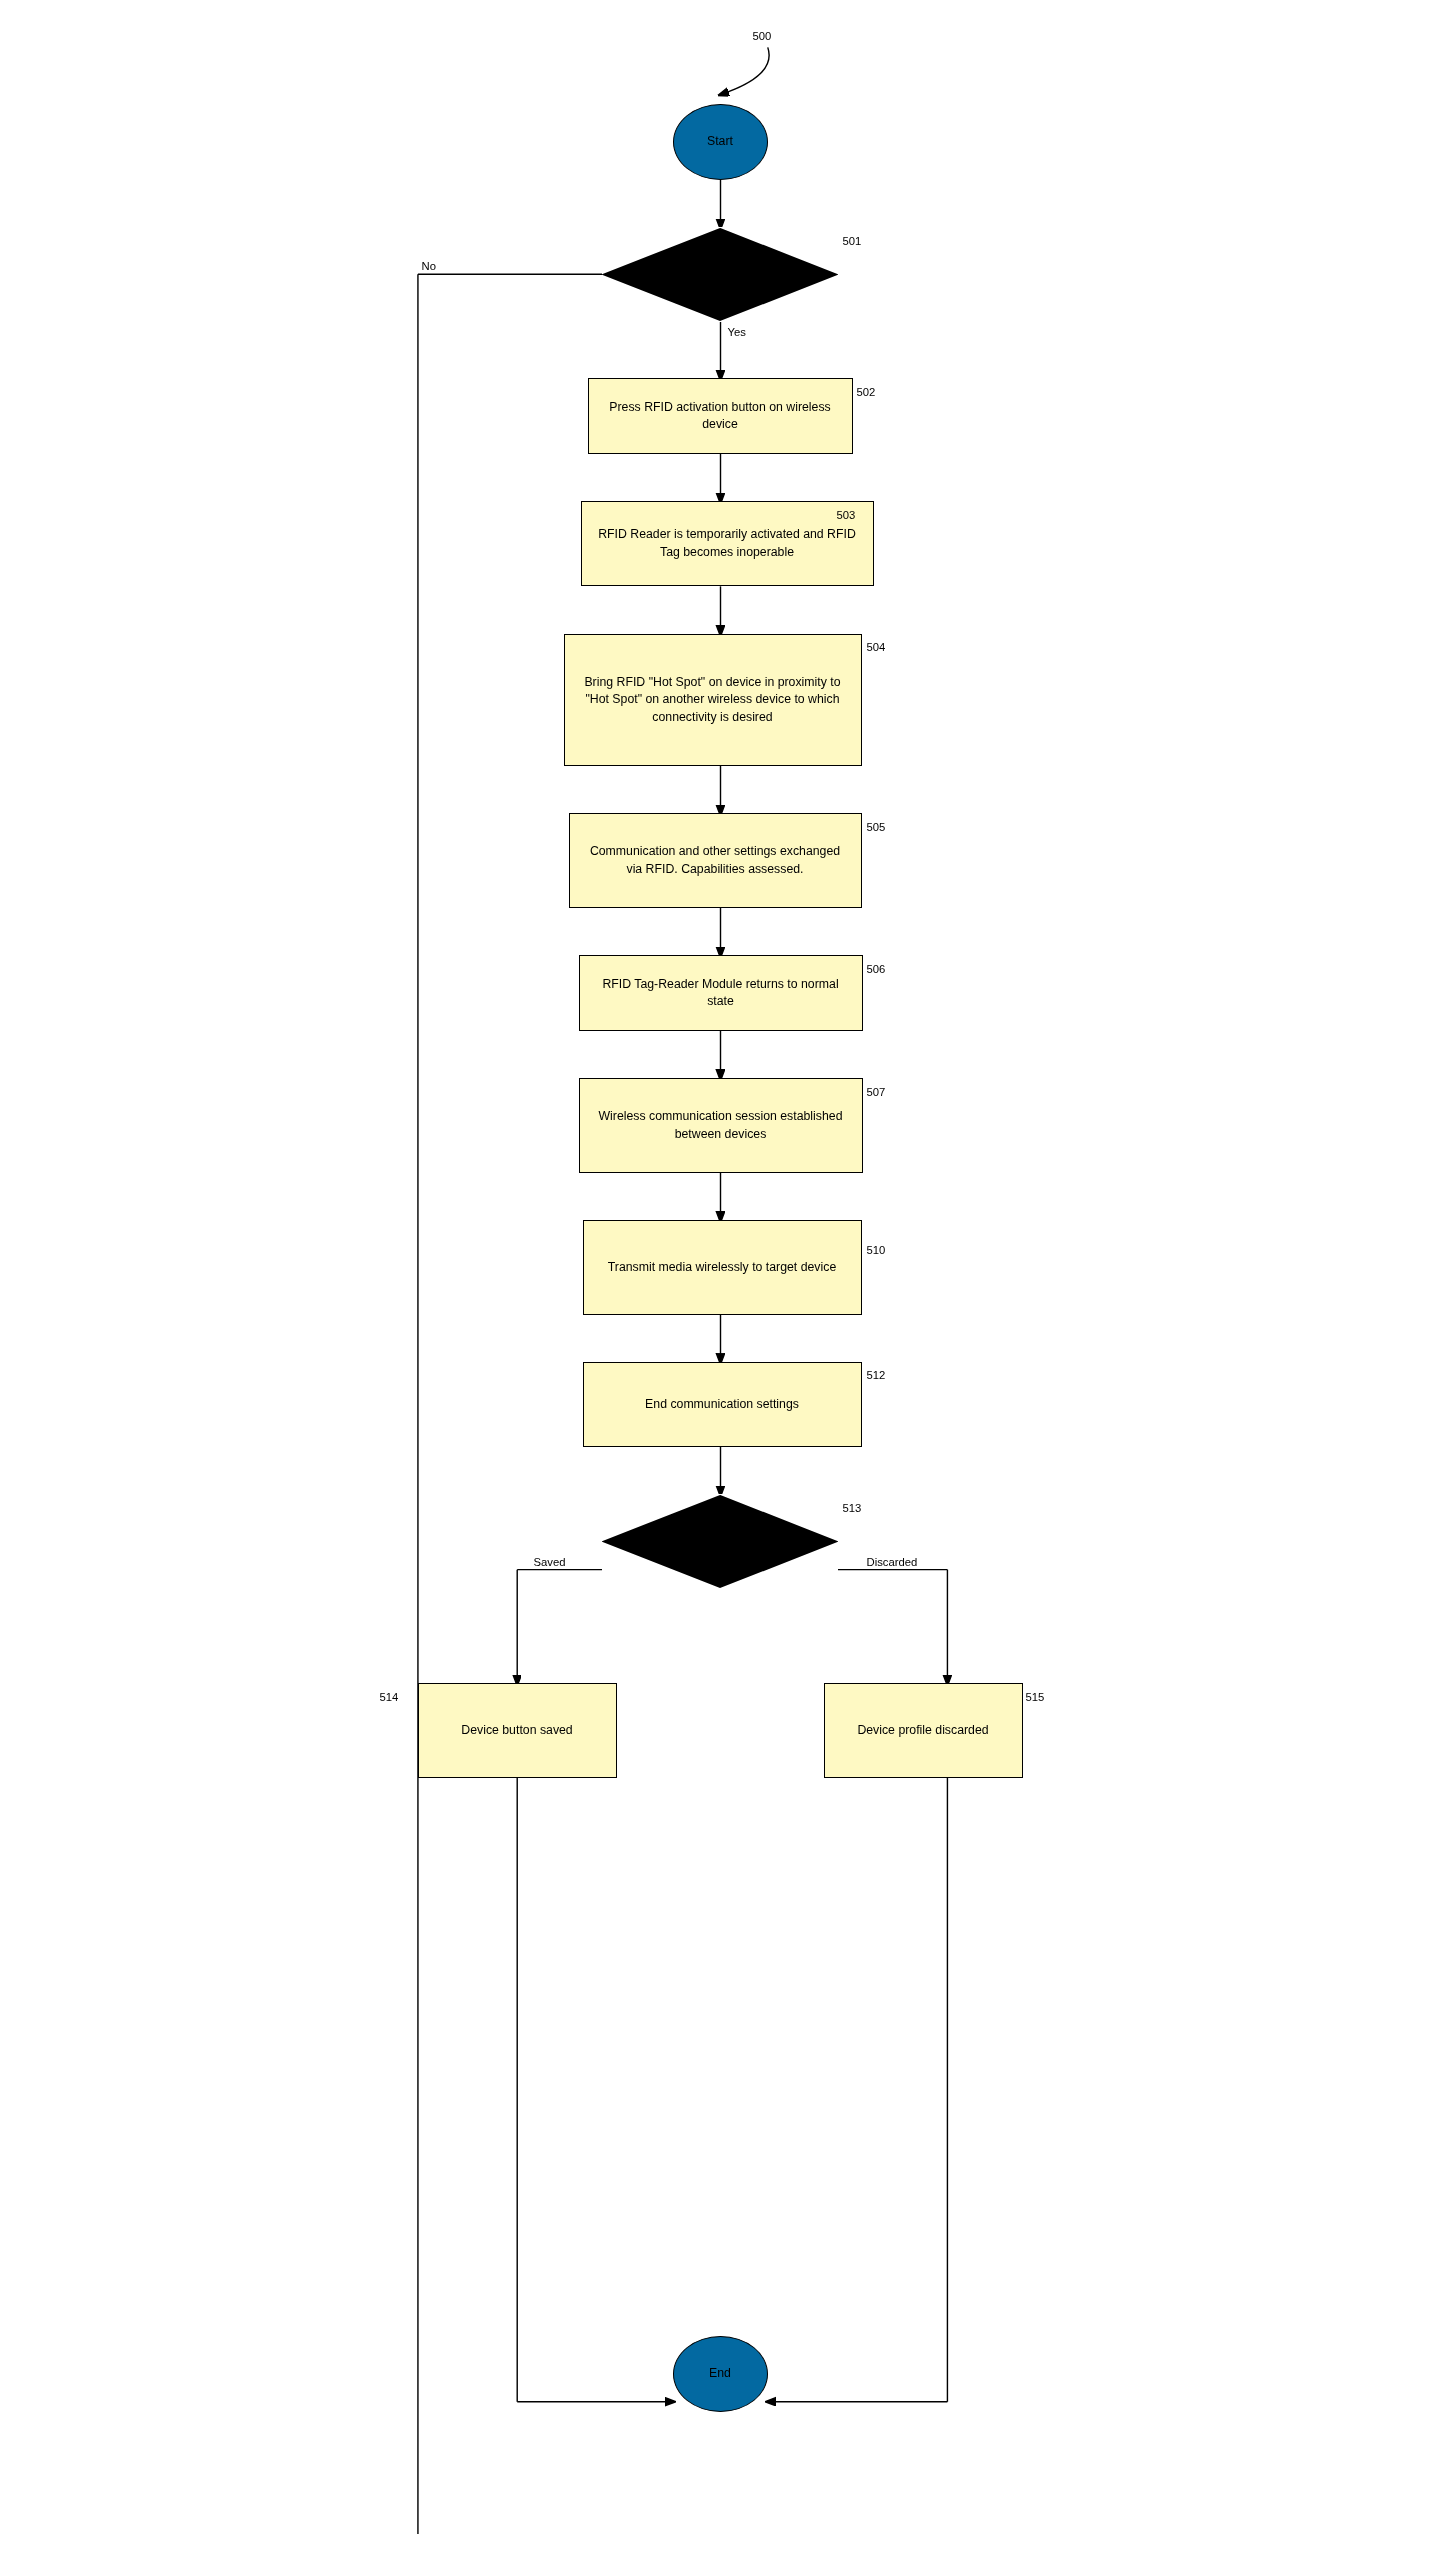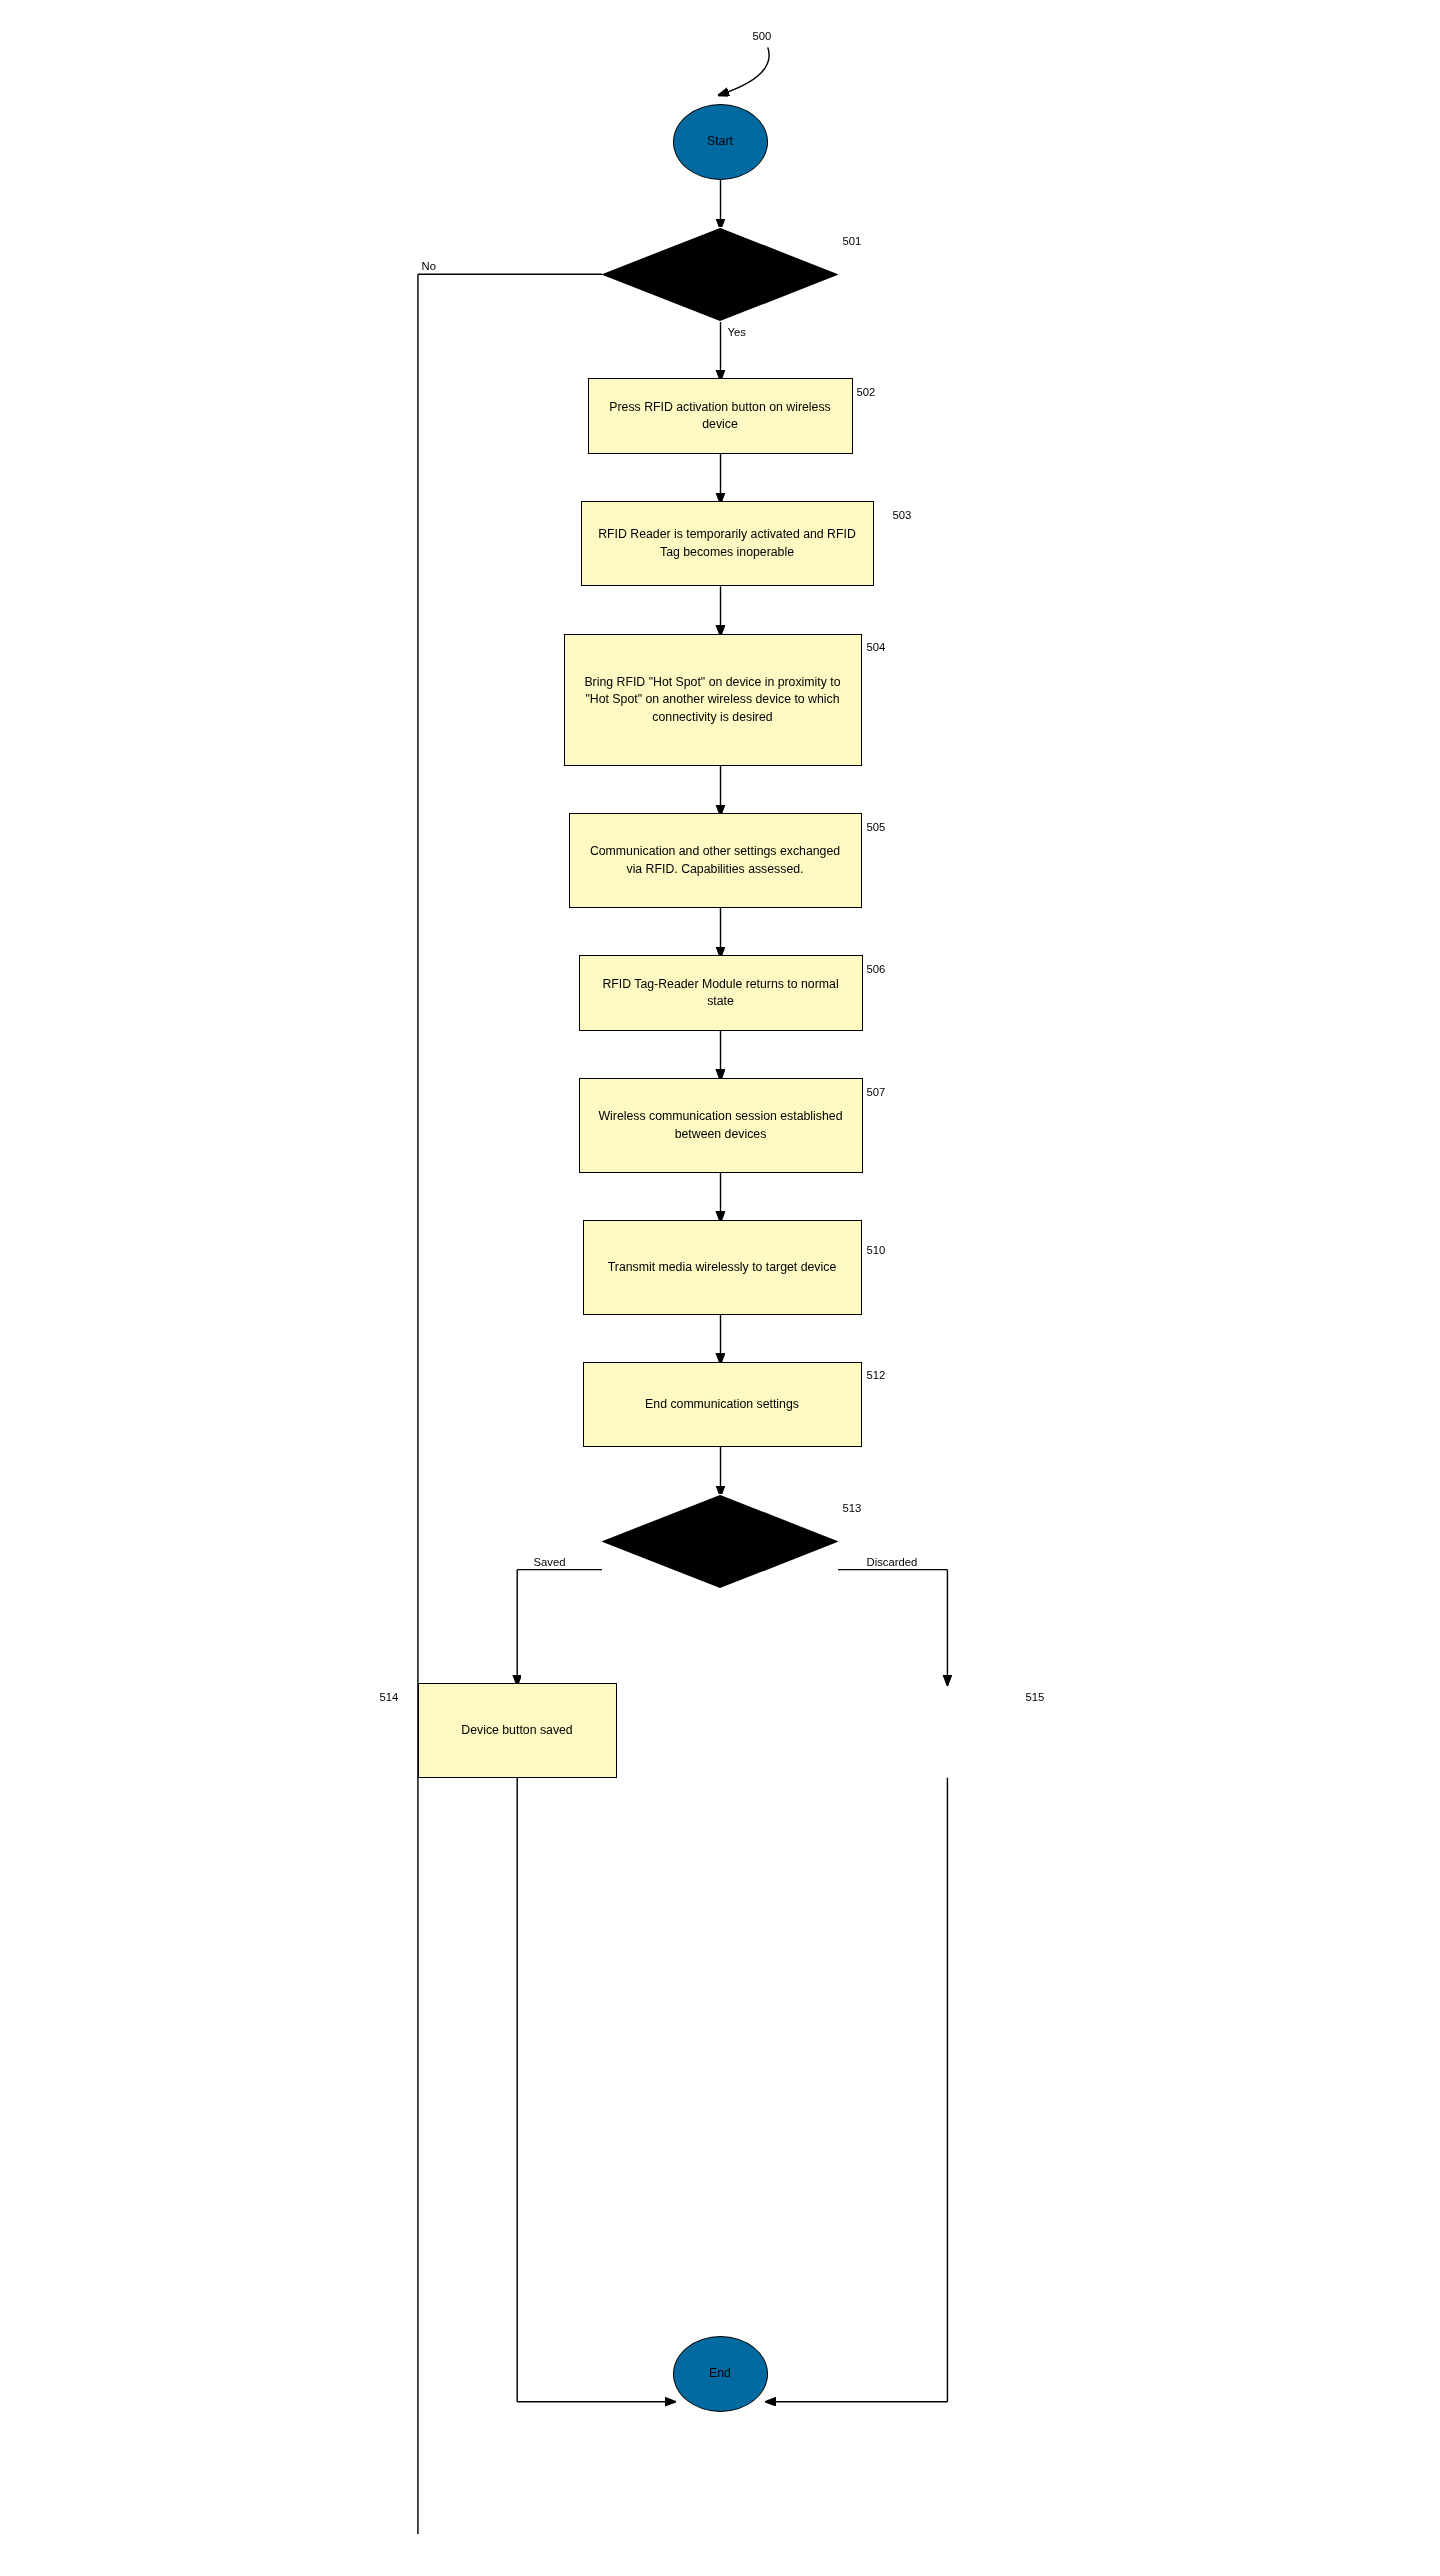--- a/index.html
+++ b/index.html
@@ -160,21 +160,21 @@
   <div class="shape rect" style="left:227px; top:359px; width:265px; height:76px;">
     <span>Press RFID activation button on
 wireless device</span>
   </div>
   <div class="label" style="left:496px; top:367px;">502</div>
 
   <div class="shape rect" style="left:220px; top:482px; width:293px; height:85px;">
     <span>RFID Reader is temporarily activated
 and RFID Tag becomes inoperable</span>
   </div>
-  <div class="label" style="left:532px; top:490px;">503</div>
+  <div class="label" style="left:476px; top:490px;">503</div>
 
   <div class="shape rect" style="left:203px; top:615px; width:298px; height:132px;">
     <span>Bring RFID "Hot Spot" on device in
 proximity to "Hot Spot" on another
 wireless device  to which connectivity
 is desired</span>
   </div>
   <div class="label" style="left:506px; top:622px;">504</div>
 
   <div class="shape rect" style="left:208px; top:794px; width:293px; height:95px;">
@@ -220,20 +220,24 @@
 
   <div class="label" style="left:161px; top:1537px;padding-left:12px;">Saved</div>
 
   <div class="label" style="left:506px; top:1537px;">Discarded</div>
 
   <div class="shape rect" style="left:57px; top:1664px; width:199px; height:95px;">
     <span>Device button saved</span>
   </div>
   <div class="label" style="left:19px; top:1672px;">514</div>
 
+  <div class="shape rect" style="left:463px; top:1664px; width:199px; height:95px;">
+    <span>Device profile
+discarded</span>
+  </div>
   <div class="label" style="left:665px; top:1672px;">515</div>
 
   <div class="shape circle" style="left:312px; top:2317px; width:95px; height:76px;">
     <span>End</span>
   </div>
 
 </div>
 
 
 </body></html>

